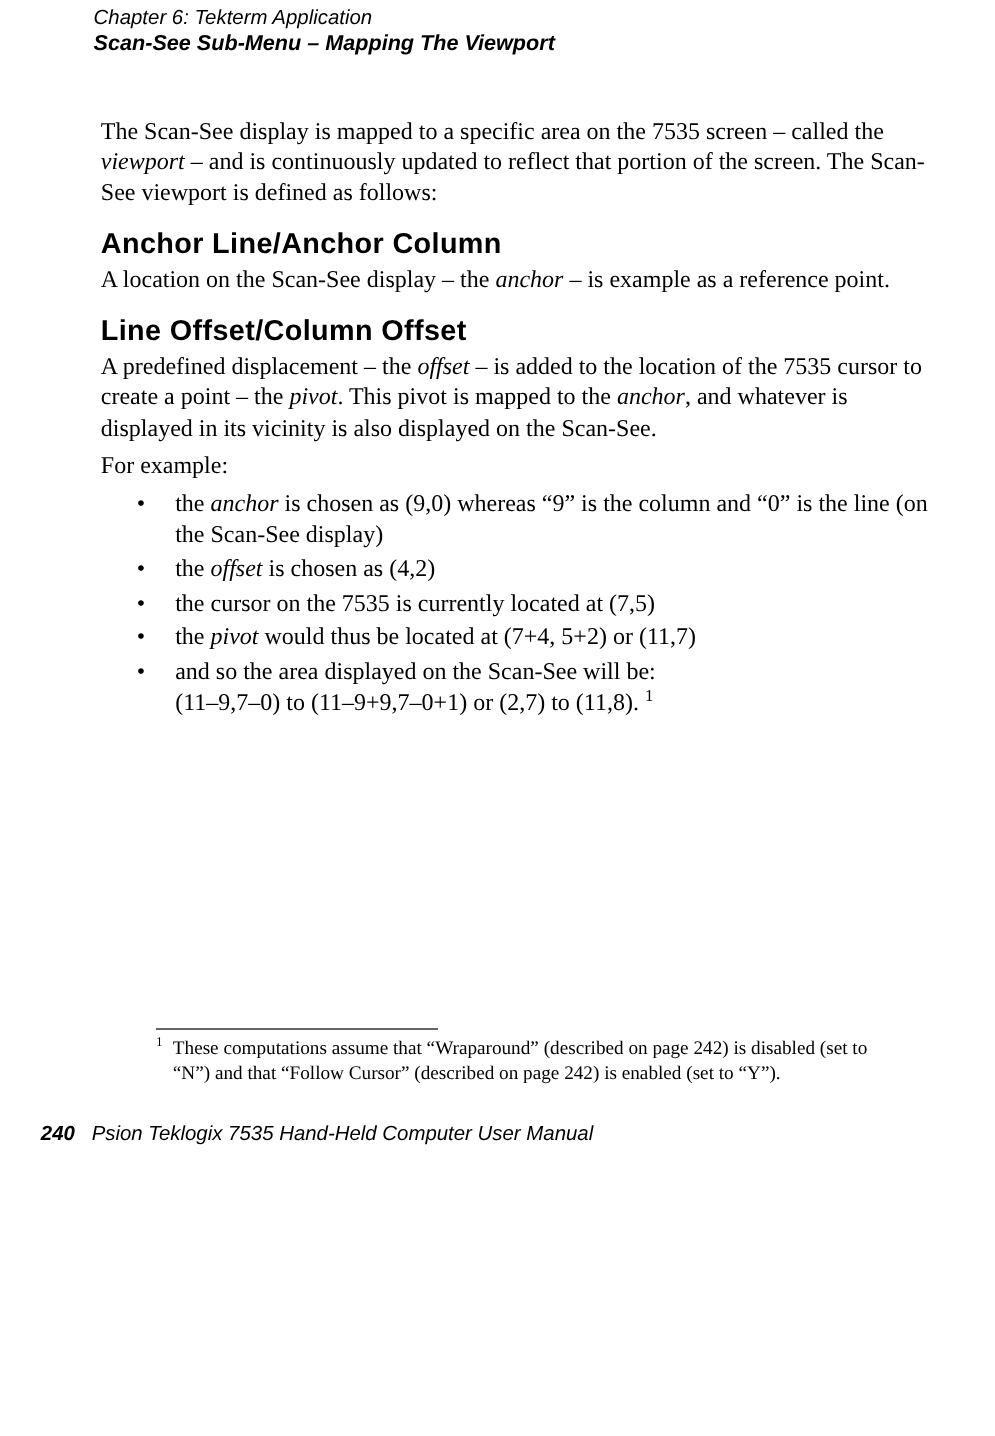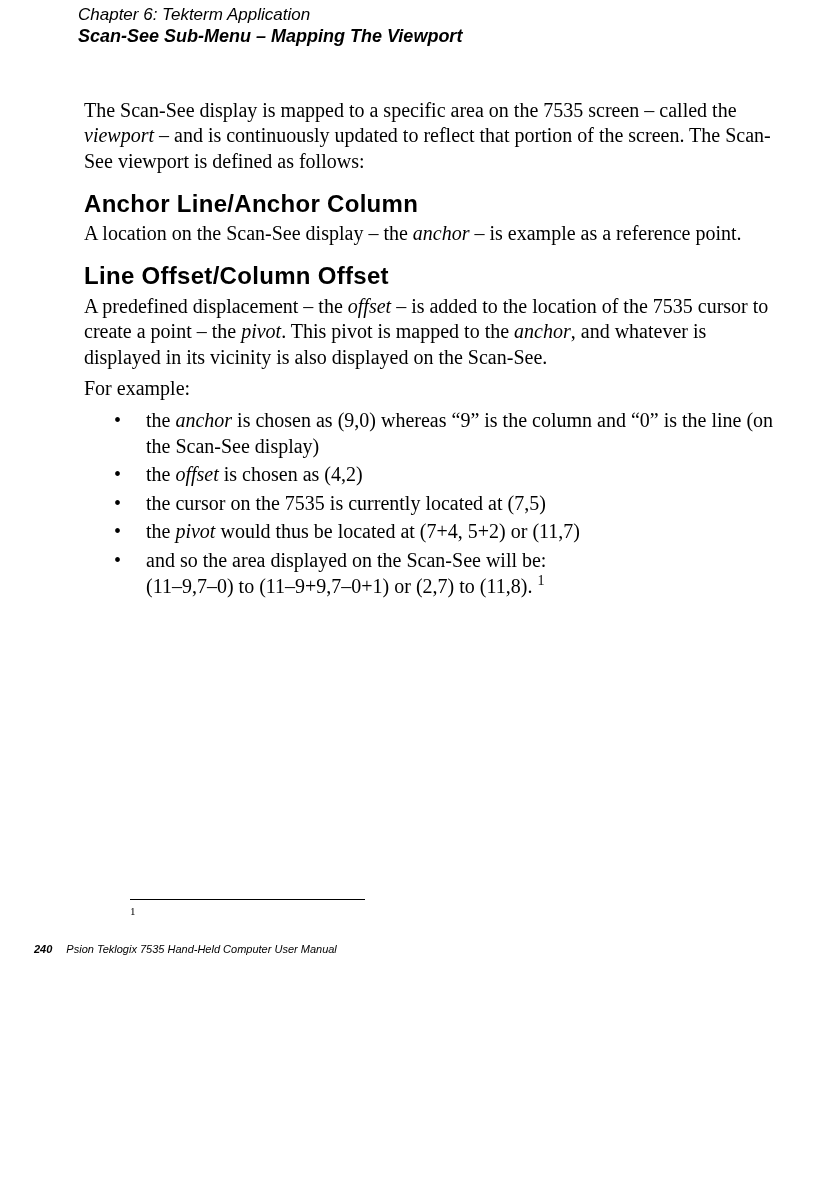--- a/index.html
+++ b/index.html
@@ -90,21 +90,21 @@
       top: -2px;
       font-size: 11px;
     }
     .footer {
       position: absolute;
       bottom: 24px;
       left: 34px;
       right: 32px;
       font-family: Arial, Helvetica, sans-serif;
       font-style: italic;
-      font-size: 11px;
+      font-size: 17px;
     }
     .pagenum {
       font-weight: 700;
       font-style: italic;
       margin-right: 14px;
     }
     em.term { font-style: italic; }
     b { font-weight: 400; }
     sup { font-size: 0.7em; line-height: 0; }
   </style>
@@ -154,20 +154,21 @@
         <b>(11–9,7–0)</b><span> to </span><b>(11–9+9,7–0+1)</b><span> or </span><b>(2,7)</b><span> to </span><b>(11,8).</b> <sup>1</sup>
       </li>
     </ul>
 
   </div>
 
   <div class="footnote-area">
     <hr class="footnote-rule">
     <div class="footnote">
       <span class="footnote-mark">1</span>
+      <span>These computations assume that “Wraparound” (described on page 242) is disabled (set to “N”) and that “Follow Cursor” (described on page 242) is enabled (set to “Y”).</span>
     </div>
   </div>
 
   <div class="footer">
     <span class="pagenum">240</span><span>Psion Teklogix 7535 Hand-Held Computer User Manual</span>
   </div>
 
 </div>
 
 </body></html>

